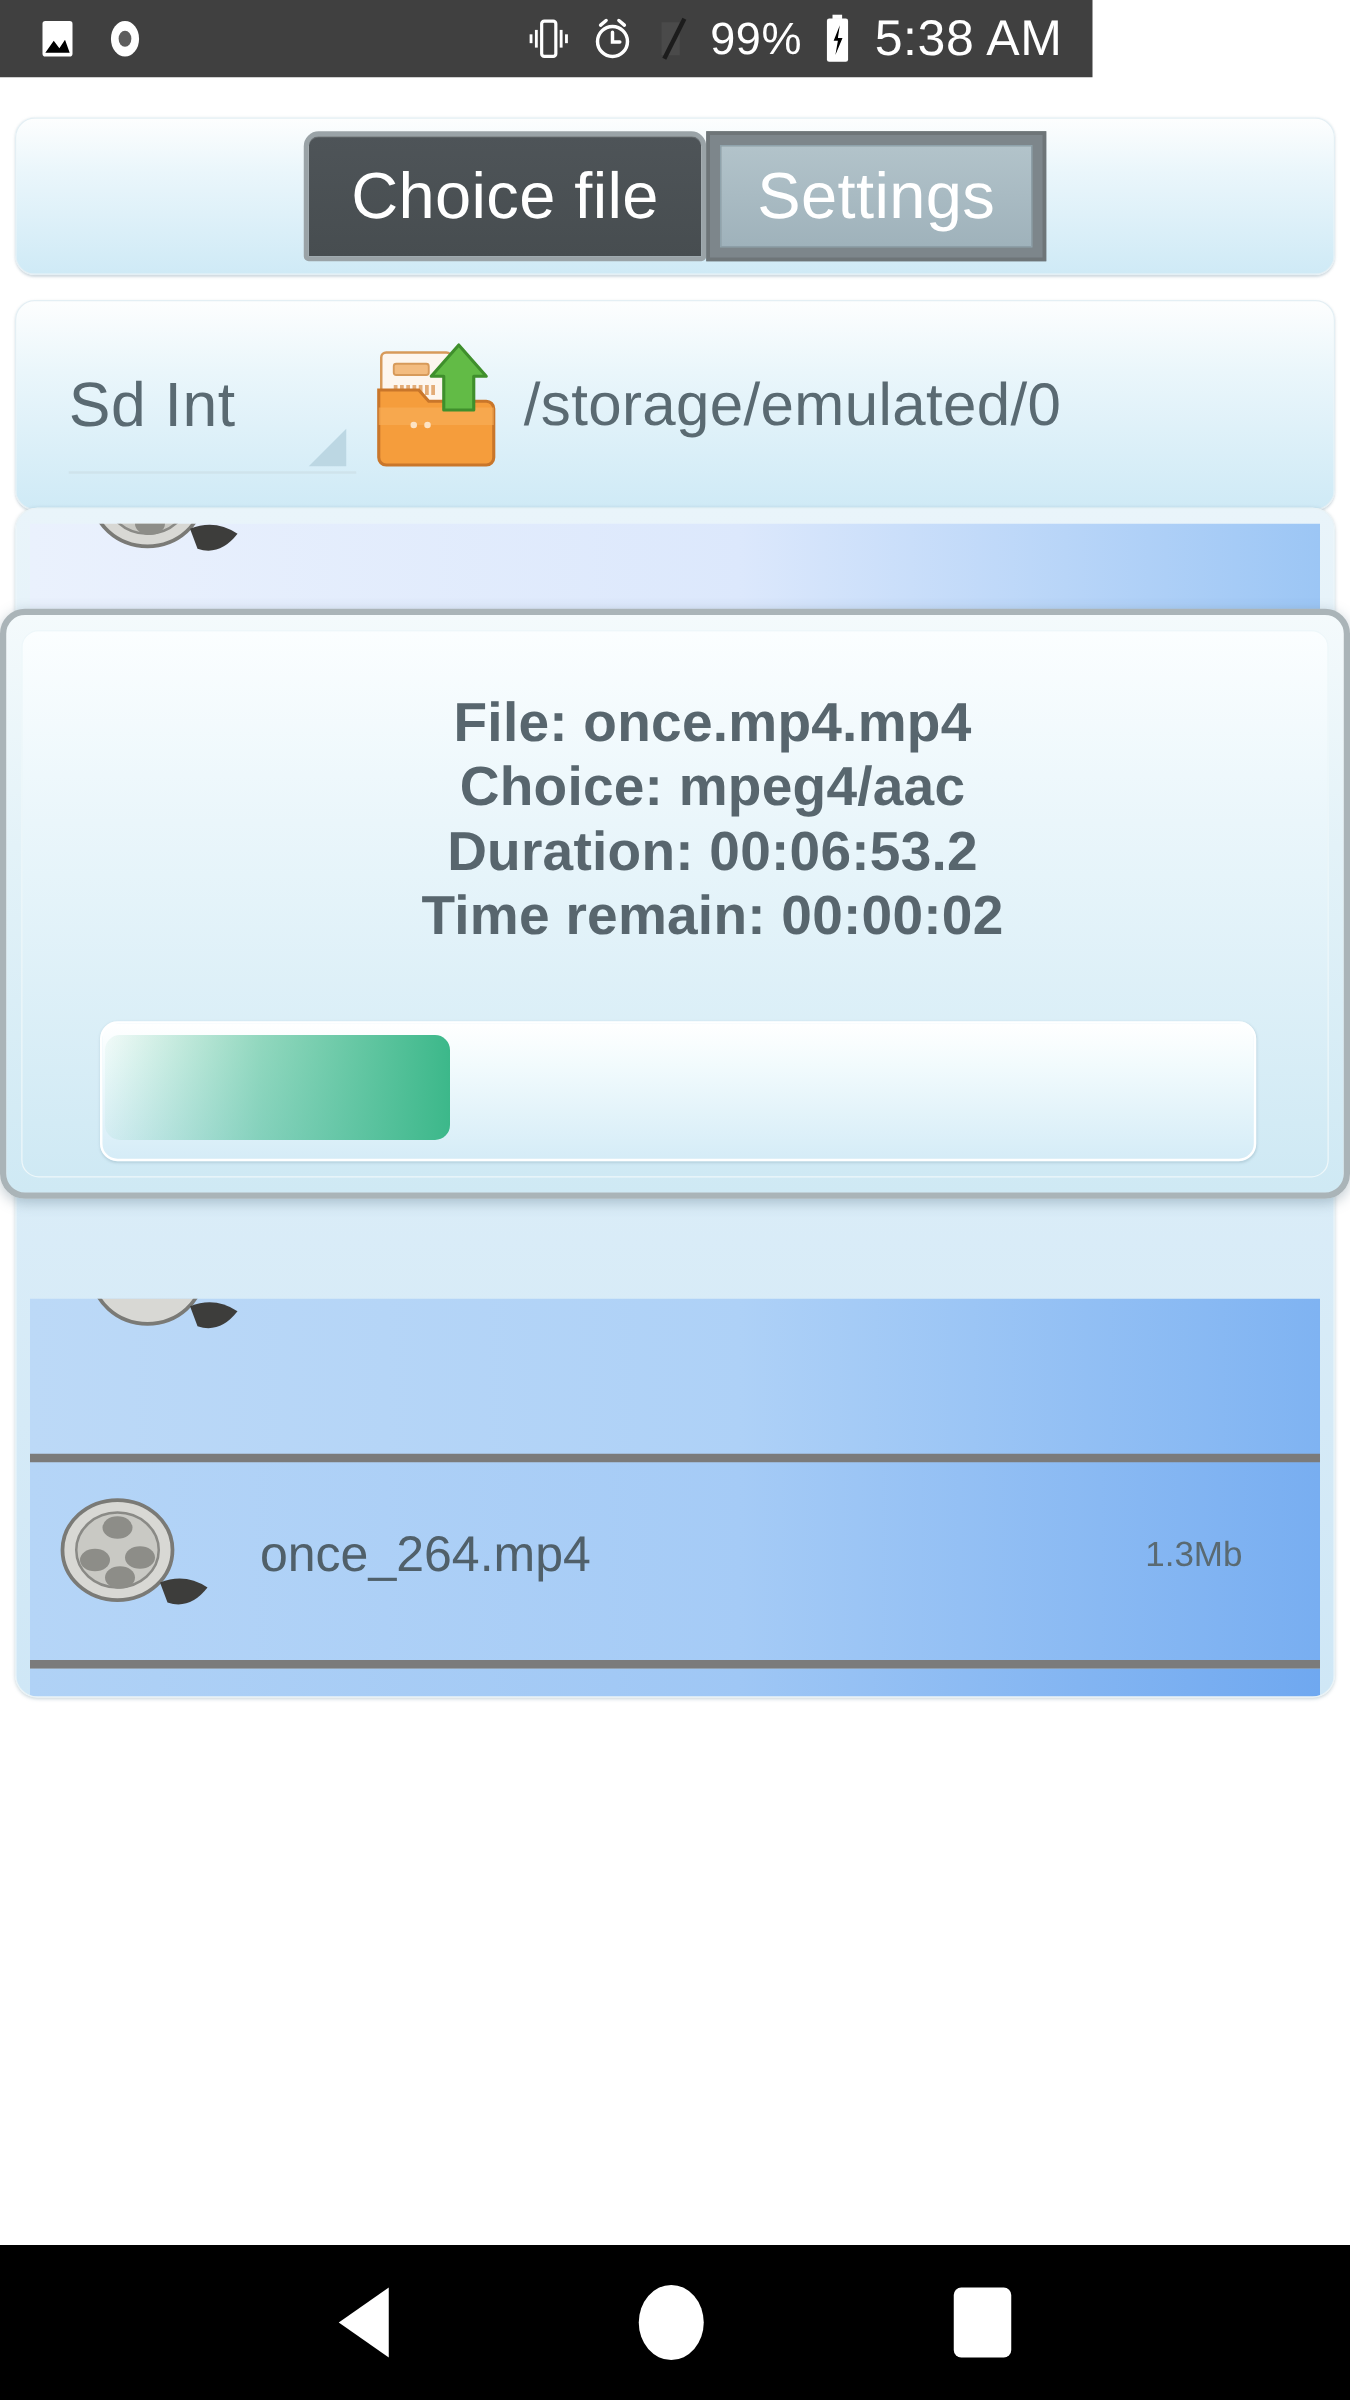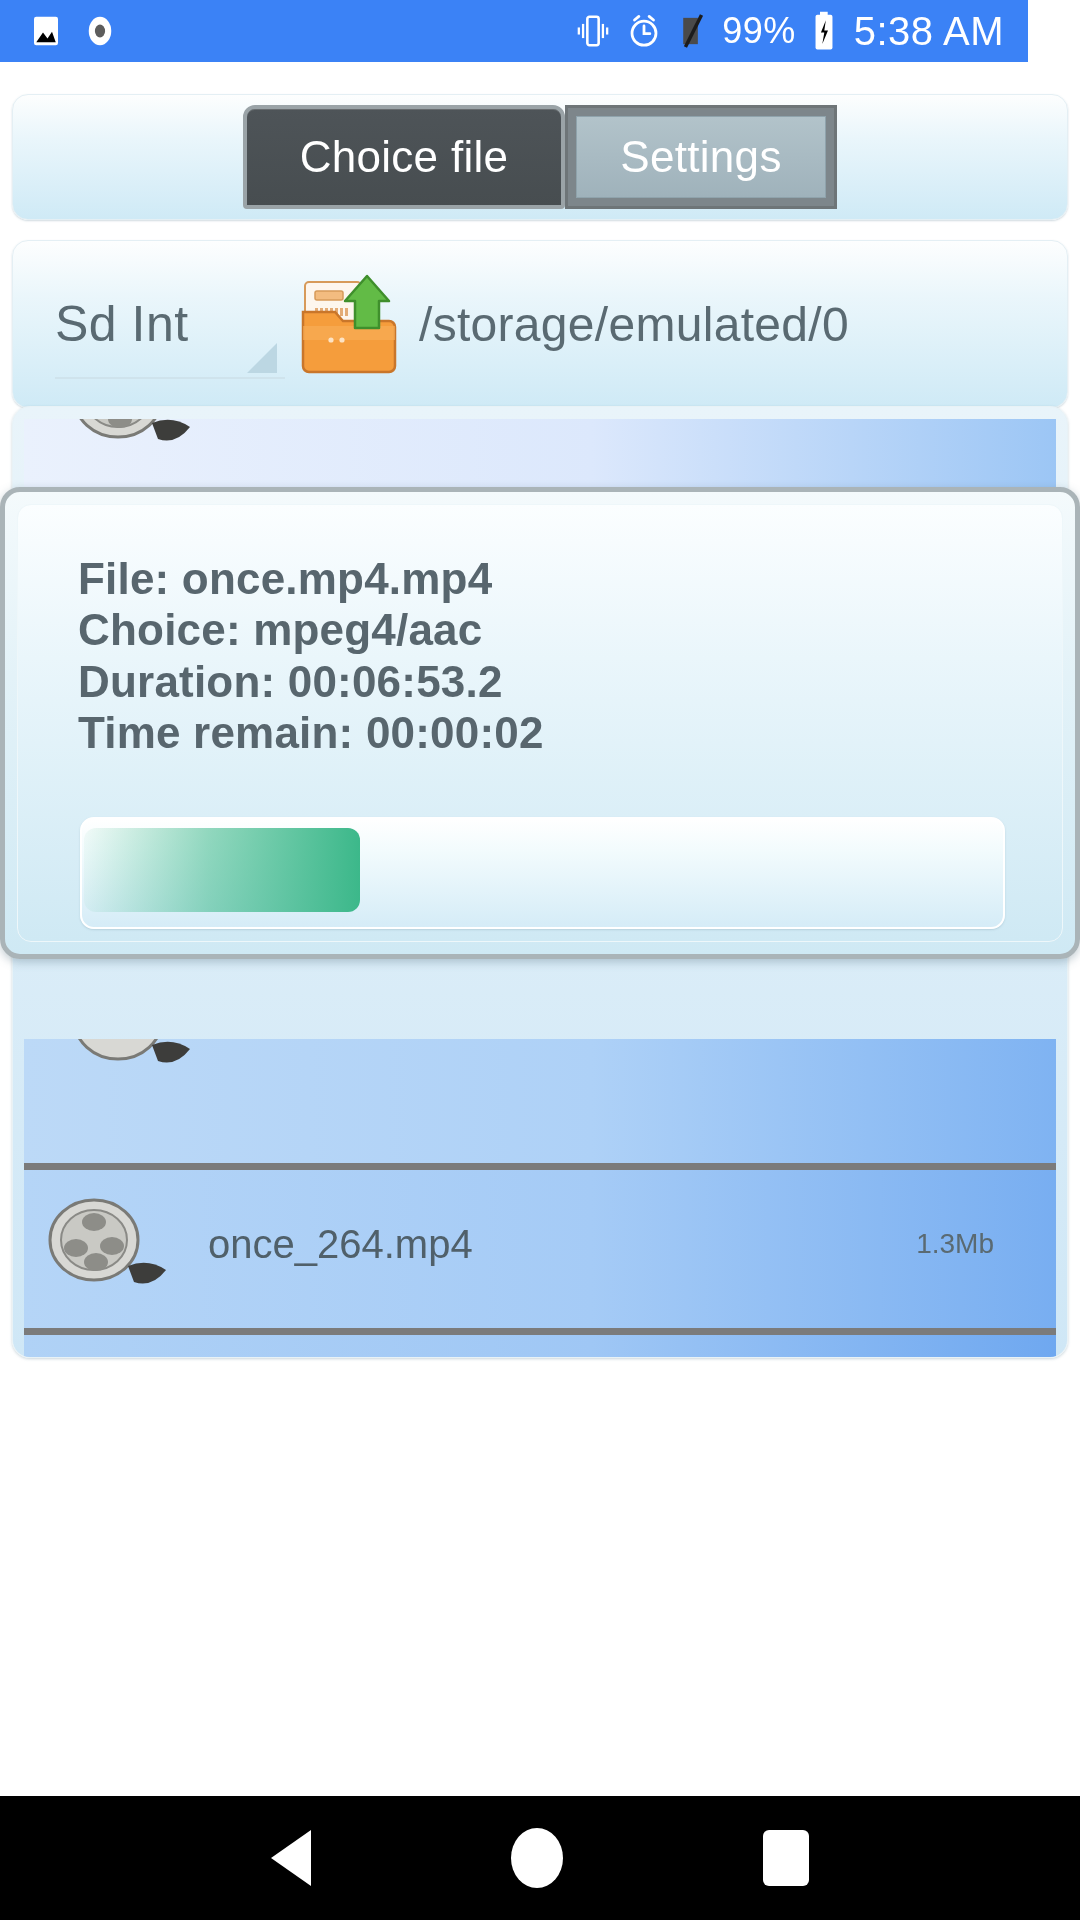--- a/index.html
+++ b/index.html
@@ -6,22 +6,22 @@
   html, body {
     width:1080px; height:1920px;
     background:#ffffff;
     font-family:"Liberation Sans", sans-serif;
     overflow:hidden;
   }
   .screen { position:relative; width:1080px; height:1920px; background:#fff; }
 
   
   .statusbar {
-    position:absolute; top:0; left:0; width:1028px; height:62px;
-    background:#3b82f6; display:flex; align-items:center;
+    position:absolute; top:0; left:0; width:874px; height:62px;
+    background:#404040; display:flex; align-items:center;
   }
   .sb-left { display:flex; align-items:center; gap:18px; padding-left:28px; }
   .sb-right {
     margin-left:auto; display:flex; align-items:center; gap:16px; padding-right:24px;
   }
   .sb-ico { display:block; }
   .sb-clock {
     color:#fff; font-size:40px; letter-spacing:0.5px; line-height:1;
     font-family:"Liberation Sans", sans-serif; padding-left:2px;
   }
@@ -42,21 +42,21 @@
   }
 
   
   .tabpanel {
     position:absolute; left:12px; top:32px; width:1056px; height:126px;
     display:flex; align-items:center; justify-content:center;
   }
   .tabstrip { display:flex; align-items:stretch; height:104px; }
   .tab {
     display:flex; align-items:center; justify-content:center;
-    color:#ffffff; font-size:44px; letter-spacing:0.3px;
+    color:#ffffff; font-size:52px; letter-spacing:0.3px;
   }
   .tab-selected {
     width:322px;
     background:linear-gradient(to bottom,#4e5458 0%,#474d50 100%);
     border:4px solid #9aa3a7;
     border-radius:12px 12px 4px 4px;
     box-shadow:inset 0 1px 0 rgba(255,255,255,0.14);
   }
   .tab-unselected {
     width:272px;
@@ -127,20 +127,21 @@
     box-shadow:0 3px 10px rgba(80,110,125,0.35);
     padding:12px;
   }
   .dialog-inner {
     width:100%; height:100%;
     border-radius:14px;
     background:linear-gradient(to bottom,#fbfeff 0%,#eaf6fb 35%,#cfe9f4 100%);
     border:1px solid #eef7fa;
     padding:48px 0 0 60px;
     position:relative;
+    text-align:center;
   }
   .dline {
     font-size:44px; font-weight:bold; color:#58666e;
     line-height:1.17; letter-spacing:0.2px; white-space:nowrap;
   }
   .progress-wrap {
     position:absolute; left:62px; top:312px; width:925px; height:112px;
   }
   .progress-track {
     width:100%; height:100%;

